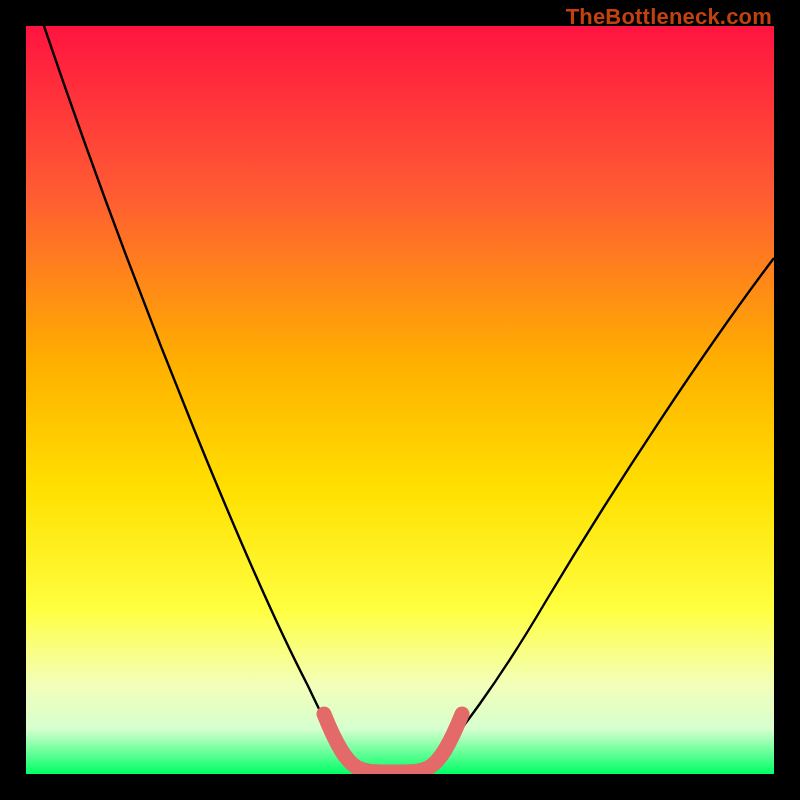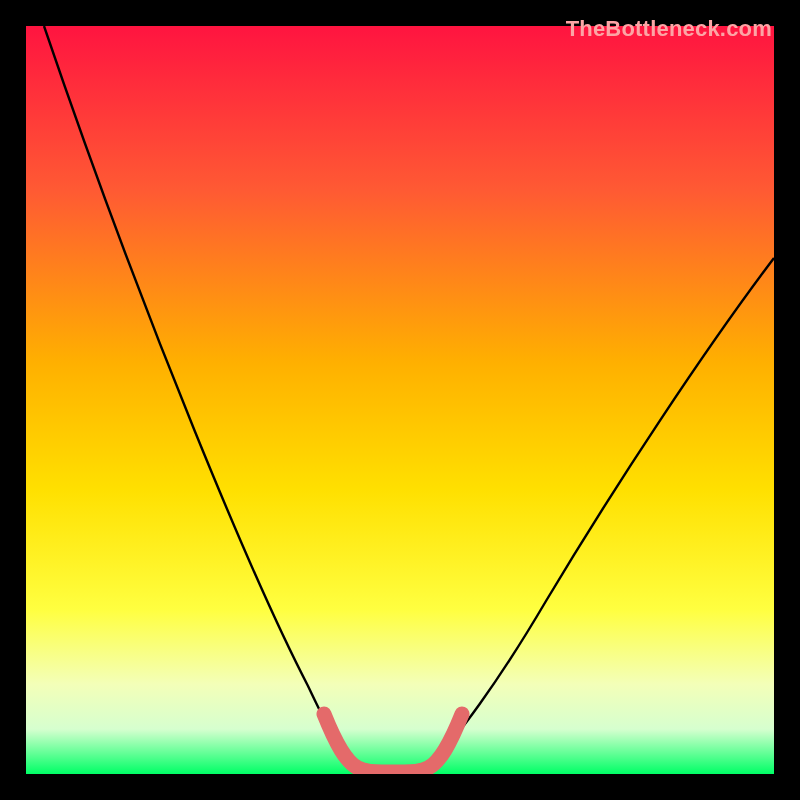--- a/index.html
+++ b/index.html
@@ -21,26 +21,25 @@
     left: 26px;
     top: 26px;
     width: 748px;
     height: 748px;
     overflow: hidden;
   }
   .watermark {
     position: absolute;
     top: 4px;
     right: 28px;
-    color: #fca5a5;
+    color: #c2410c;
     font-size: 22px;
     font-weight: 600;
     letter-spacing: 0.2px;
     font-family: Arial, Helvetica, sans-serif;
-    margin-top: 12px;
   }
 </style>
 </head>
 <body>
 
 <div class="frame">
   <div class="plot-area">
     <svg width="748" height="748" viewBox="0 0 748 748" preserveAspectRatio="none">
       <defs>
         <linearGradient id="bg-grad" x1="0" y1="0" x2="0" y2="1">

